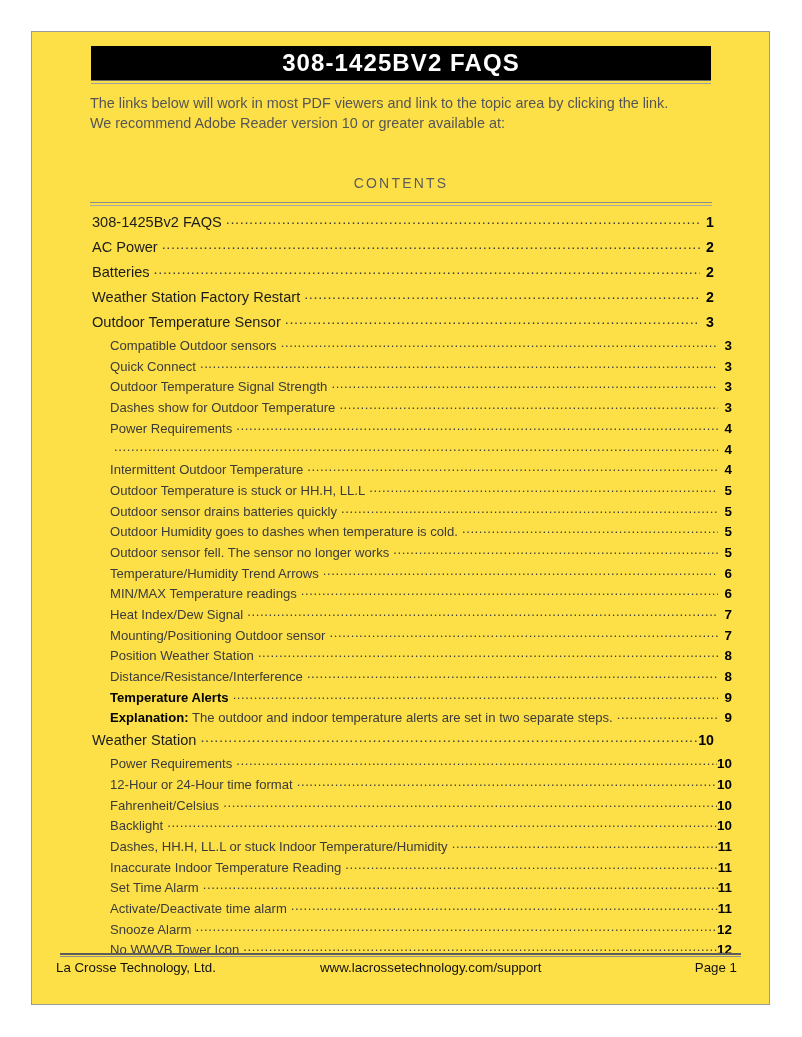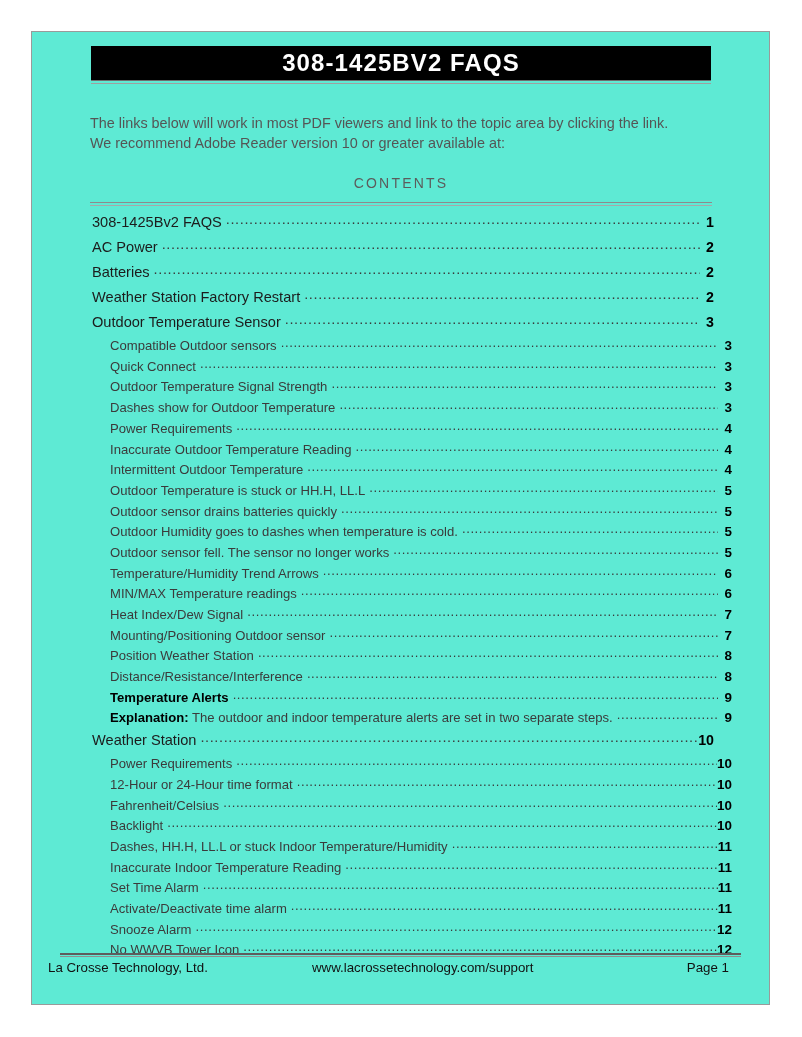--- a/index.html
+++ b/index.html
@@ -14,21 +14,21 @@
     overflow: hidden;
   }
 
   #page {
     position: absolute;
     left: 31px;
     top: 31px;
     width: 739px;
     height: 974px;
     border: 1px solid #9a9a9a;
-    background: #5eead4;
+    background: #fde047;
     box-sizing: border-box;
   }
 
   
   .title-bar {
     position: absolute;
     left: 59px;
     top: 14px;
     width: 620px;
     height: 34px;
@@ -58,21 +58,20 @@
   
   .intro {
     position: absolute;
     left: 58px;
     top: 62px;
     width: 600px;
     font-size: 14.4px;
     line-height: 19.5px;
     color: #555555;
     font-family: "Liberation Sans", sans-serif;
-    margin-top: 20px;
   }
   .intro .link {
     color: #4949cf;
     display: block;
     margin-top: 1px;
   }
 
   
   .contents-heading {
     position: absolute;
@@ -168,21 +167,21 @@
     left: 28px;
     top: 921px;
     width: 681px;
     height: 4px;
     border-top: 2px solid #5d5d5d;
     border-bottom: 1.2px solid #8f8f8f;
     box-sizing: border-box;
   }
   .footer {
     position: absolute;
-    left: 16px;
+    left: 24px;
     top: 928px;
     width: 681px;
     height: 22px;
     font-size: 13.3px;
     color: #111111;
     font-family: "Liberation Sans", sans-serif;
   }
   .footer .f-company {
     position: absolute;
     left: 0px;
@@ -274,21 +273,20 @@
         <span class="toc-leader"></span>
         <span class="toc-page">3</span>
       </div>
       <div class="toc-row lvl2">
         <span class="toc-label">Power Requirements</span>
         <span class="gap-before-leader"></span>
         <span class="toc-leader"></span>
         <span class="toc-page">4</span>
       </div>
       <div class="toc-row lvl2">
-        <span class="toc-label">Inaccurate Outdoor Temperature Reading</span>
         <span class="gap-before-leader"></span>
         <span class="toc-leader"></span>
         <span class="toc-page">4</span>
       </div>
       <div class="toc-row lvl2">
         <span class="toc-label">Intermittent Outdoor Temperature</span>
         <span class="gap-before-leader"></span>
         <span class="toc-leader"></span>
         <span class="toc-page">4</span>
       </div>

